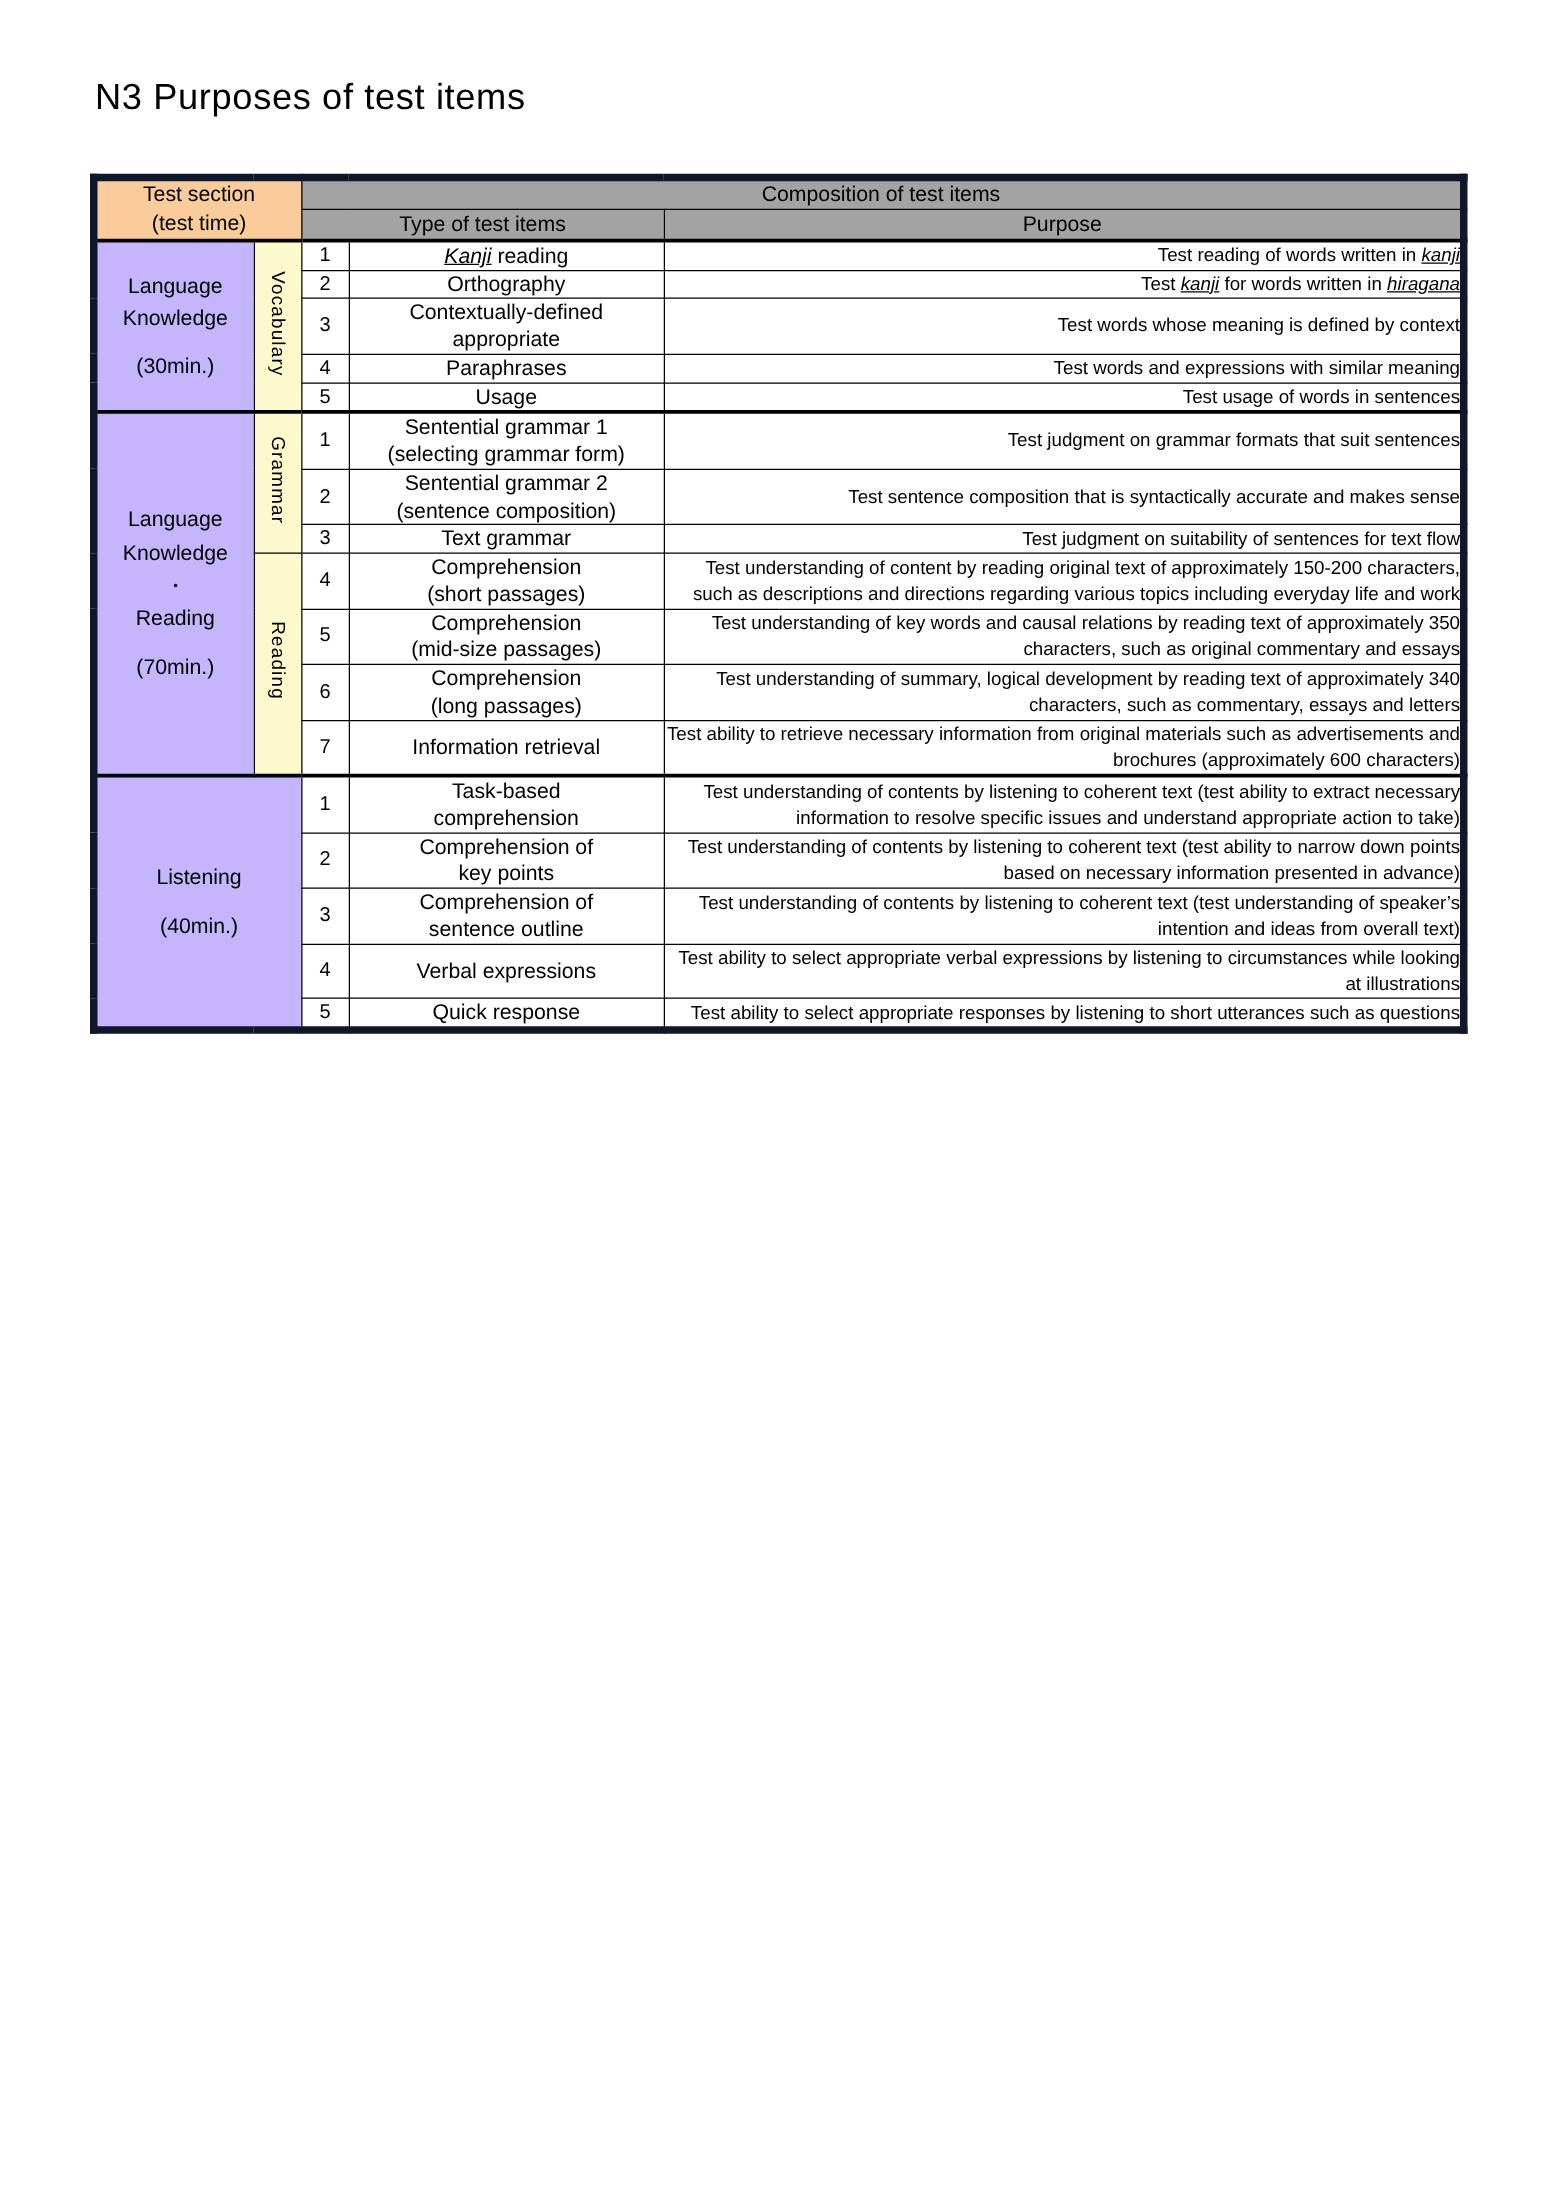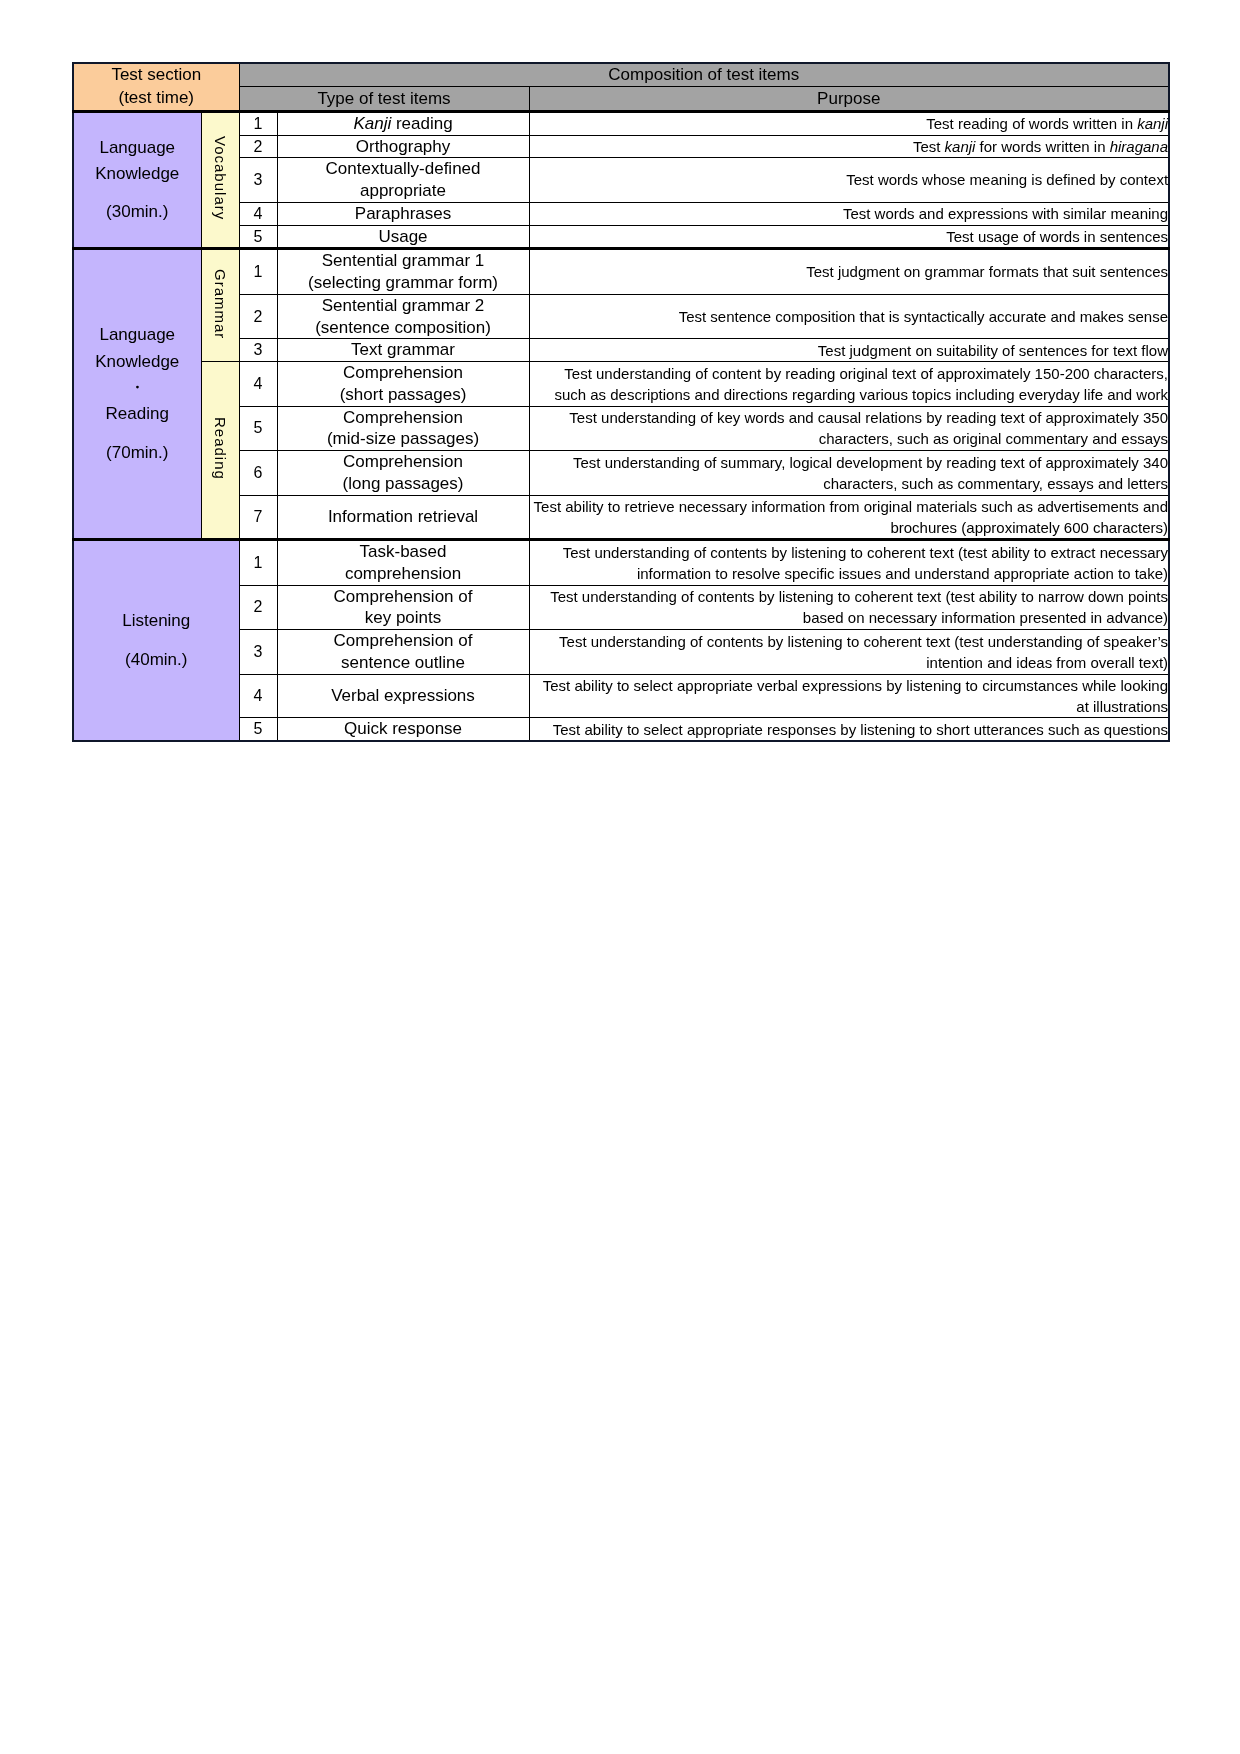--- a/index.html
+++ b/index.html
@@ -89,33 +89,34 @@
     line-height: 1.28;
     padding: 7px 6px;
   }
   
   .purp {
     text-align: right;
     font-size: 15px;
     line-height: 1.42;
     padding: 8px 10px 8px 10px;
   }
-  .purp i, .type i { font-style: italic; }
+  .purp i, .type i { font-style: italic; text-decoration: underline; }
 
   
   .thick-bottom { border-bottom: 3px solid #000 !important; }
   .thick-top { border-top: 3px solid #000 !important; }
 
-  table.main { border: 2px solid #0f172a; }
+  table.main { border: 6px solid #0f172a; }
 </style>
 </head>
 <body>
 
 <div class="page">
 
+  <h1 class="title">N3  Purposes of test items</h1>
 
   <table class="main">
     <colgroup>
       <col style="width:128px">
       <col style="width:38px">
       <col style="width:38px">
       <col style="width:252px">
       <col style="width:640px">
     </colgroup>
 

